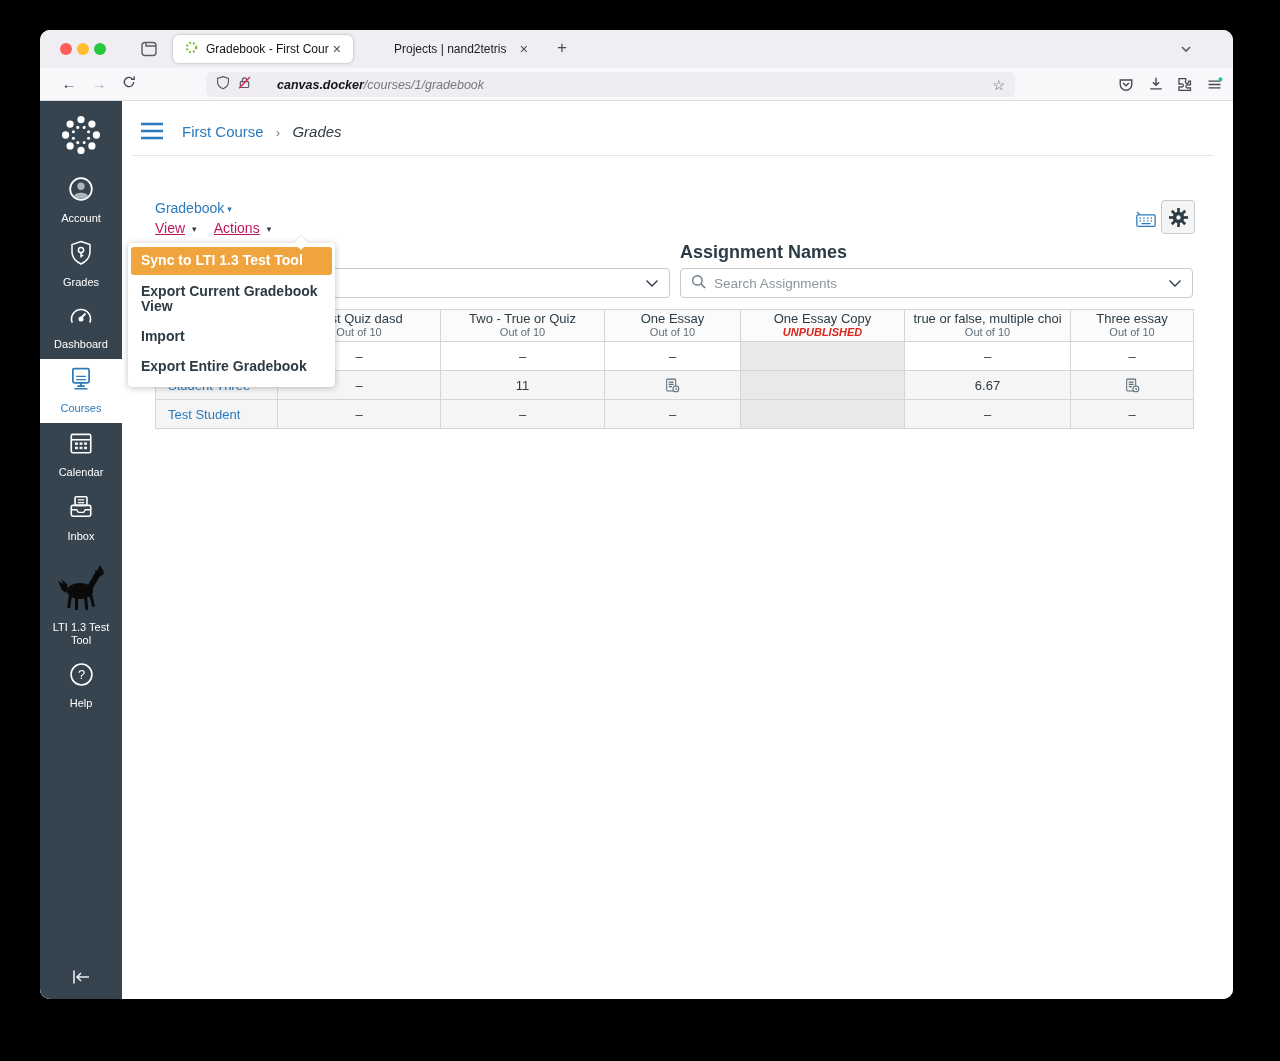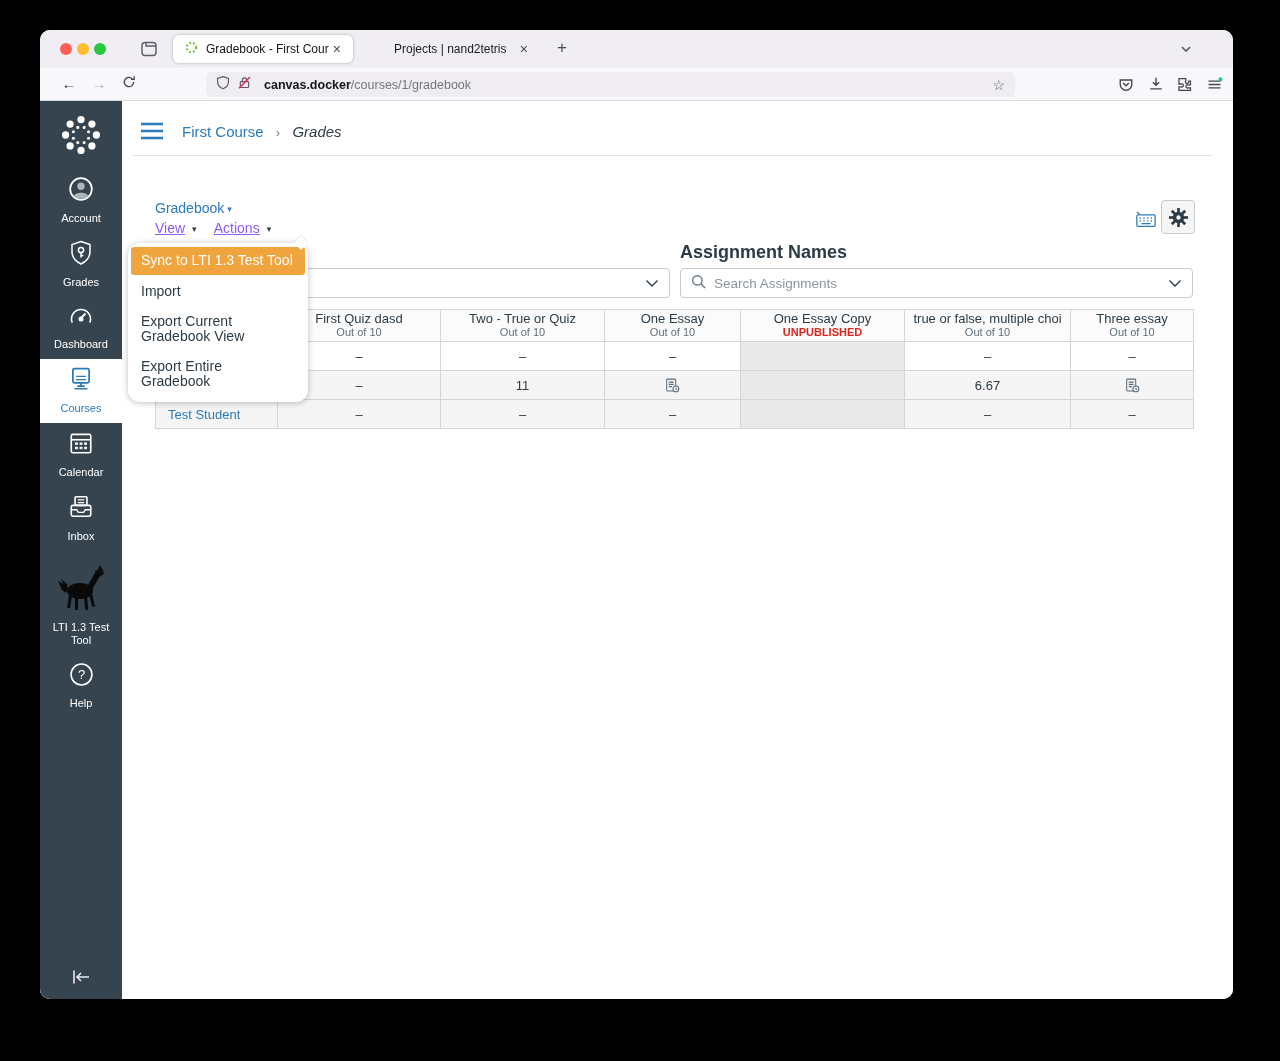--- a/index.html
+++ b/index.html
@@ -18,21 +18,21 @@
   .tab .title { flex:1; white-space:nowrap; overflow:hidden; margin-left:8px; }
   .tab.inactive .title { margin-left:0; }
   .tab .close { font-size:14px; color:#4a4a52; padding:2px 4px; }
   .newtab { position:absolute; left:512px; top:8px; font-size:17px; color:#4a4a52; padding:0 5px; }
   .tablist-chevron { position:absolute; right:40px; top:12px; }
 
   .urlbar { position:absolute; left:0; top:38px; width:100%; height:33px; background:#f8f7fa; border-bottom:1px solid #dcdae1; }
   .navbtn { position:absolute; top:7px; width:22px; text-align:center; font-size:15px; color:#45454e; }
   .navbtn.fwd { color:#b4b2bb; }
   .urlfield { position:absolute; left:166px; top:4px; width:809px; height:25px; background:#efedf2; border-radius:6px; display:flex; align-items:center; padding:0 10px; }
-  .urlfield .txt { font-size:12.5px; margin-left:12px; }
+  .urlfield .txt { font-size:12.5px; margin-left:25px;font-style:italic; }
   .urlfield .host { color:#15141a; font-weight:bold; }
   .urlfield .path { color:#76767f; }
   .urlfield .star { margin-left:auto; font-size:14px; color:#5b5b66; }
   .toolicon { position:absolute; top:8px; color:#45454e; }
 
   
   .app { position:absolute; left:0; top:71px; width:100%; height:898px; background:#fff; }
 
   .sidebar { position:absolute; left:0; top:0; width:82px; height:100%; background:#36444F; display:flex; flex-direction:column; align-items:center; }
   .logo { margin-top:12px; }
@@ -48,51 +48,51 @@
   .breadcrumb { position:absolute; left:142px; top:22px; font-size:15px; }
   .breadcrumb .course { color:#2B7ABC; }
   .breadcrumb .sep { color:#73818C; margin:0 8px; font-size:13px; }
   .breadcrumb .page { color:#2D3B45;font-style:italic; }
   .divider { position:absolute; left:92px; top:54px; width:1081px; border-top:1px solid #e3e6e8; }
 
   .gb-menu { position:absolute; left:115px; top:99px; font-size:14px; }
   .gb-link { color:#2B7ABC; text-decoration:none; }
   .caret { font-size:9px; vertical-align:1px; margin-left:3px; }
   .va-row { margin-top:4px; color:#2D3B45; }
-  .va-link { color:#8b5cf6; text-decoration:underline; margin-right:4px; }
+  .va-link { color:#be185d; text-decoration:underline; margin-right:4px; }
   .va-link + .caret { color:#2D3B45; margin-right:14px; }
 
   .kb-icon { position:absolute; left:1095px; top:110px; }
   .gear-btn { position:absolute; left:1121px; top:99px; width:34px; height:34px; background:#f5f5f5; border:1px solid #c6cbd0; border-radius:4px; display:flex; align-items:center; justify-content:center; }
 
   .assign-label { position:absolute; left:640px; top:141px; font-size:18px; font-weight:bold; color:#2D3B45; }
   .searchbox { position:absolute; top:167px; height:30px; background:#fff; border:1px solid #c6cbd0; border-radius:4px; display:flex; align-items:center; padding:0 10px; }
   .searchbox.students { left:115px; width:515px; }
   .searchbox.assignments { left:640px; width:513px; }
   .searchbox input { flex:1; border:none; outline:none; font-size:13.5px; color:#2D3B45; background:transparent; margin-left:8px; font-family:"Liberation Sans",sans-serif; }
   .searchbox input::placeholder { color:#8d969c; }
   .searchbox .chev { margin-left:auto; }
 
   
   .grid { position:absolute; left:115px; top:208px; width:1038px; border-collapse:collapse; table-layout:fixed; font-size:13px; color:#2D3B45; }
   .grid th, .grid td { border:1px solid #d5d5d5; height:29px; overflow:hidden; white-space:nowrap; }
   .grid thead th { background:#fbfbfb; font-weight:normal; text-align:center; padding:2px 2px 3px; }
   .h-title { font-size:13px; line-height:14px; }
   .h-sub { font-size:11px; color:#5f6e78; line-height:12px; }
-  .h-sub.red { color:#D9261C; font-weight:bold; }
+  .h-sub.red { color:#D9261C; font-weight:bold;font-style:italic; }
   .grid td { text-align:center; background:#fff; }
   .grid tr.stripe td { background:#f5f5f5; }
   .grid td.gray { background:#e9e9e9 !important; }
   .grid td.name { text-align:left; padding-left:12px; }
   .grid td.name a { color:#2B7ABC; text-decoration:none; font-size:13px; }
   .grid td svg { vertical-align:middle; }
 
   
-  .dropdown { position:absolute; left:88px; top:142px; width:180px; background:#fff; border-radius:12px;
-              box-shadow:0 1px 6px rgba(0,0,0,.25); padding:3px 0 5px; z-index:50; font-size:14px; color:#2D3B45; }
+  .dropdown { position:absolute; left:88px; top:142px; width:207px; background:#fff; border-radius:4px;
+              box-shadow:0 1px 6px rgba(0,0,0,.25); padding:3px 0 5px; z-index:50; font-size:14px; color:#2D3B45;font-weight:bold; }
   .dropdown::before { content:""; position:absolute; top:-5px; left:168px; width:10px; height:10px; background:#fff;
               transform:rotate(45deg); box-shadow:-1px -1px 1px rgba(0,0,0,.08); }
   .menu-item { padding:7px 13px 8px; cursor:pointer; line-height:15px; }
   .menu-item.highlight { background:#F0A43E; color:#fff; margin:1px 3px 2px; border-radius:3px; padding:6px 10px 7px; }
 </style>
 </head>
 <body>
 
 <div class="window">
 
@@ -432,19 +432,19 @@
             <td>–</td>
             <td class="gray"></td>
             <td>–</td>
             <td>–</td>
           </tr>
         </tbody>
       </table>
 
     <div class="dropdown">
         <div class="menu-item highlight">Sync to LTI 1.3 Test Tool</div>
+        <div class="menu-item">Export Current Gradebook View</div>
         <div class="menu-item">Import</div>
-        <div class="menu-item">Export Current Gradebook View</div>
         <div class="menu-item">Export Entire Gradebook</div>
       </div>
 
   </div>
 </div>
 
 </body></html>

